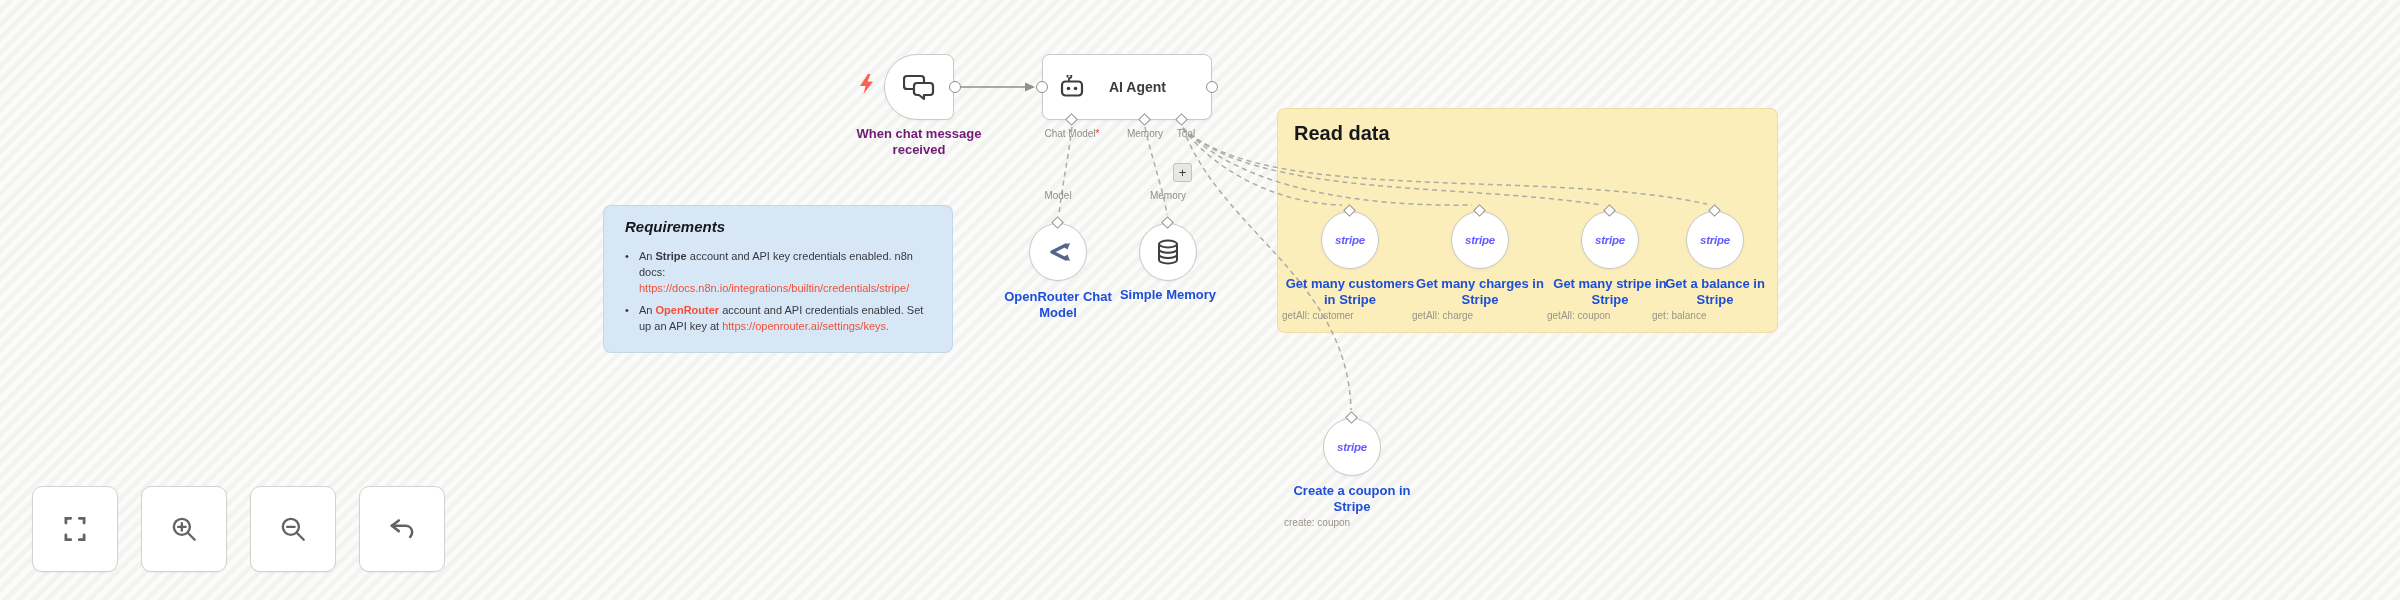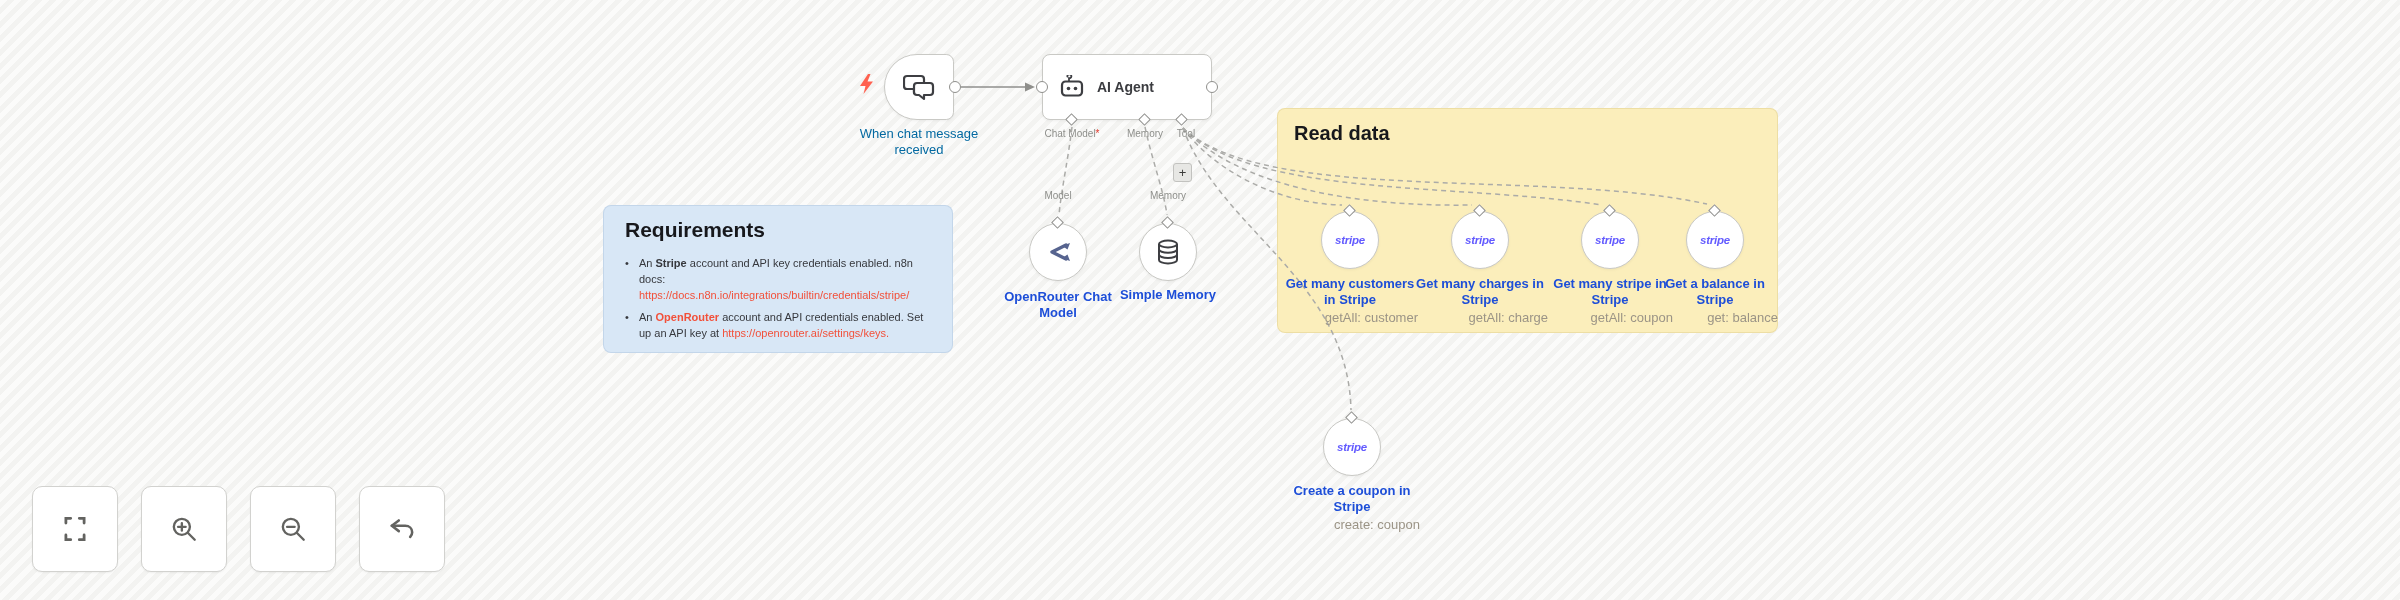--- a/index.html
+++ b/index.html
@@ -8,53 +8,53 @@
     font-family:"Liberation Sans", sans-serif;
     background:repeating-linear-gradient(135deg,#fbfbfa 0px,#fbfbfa 5px,#f3f3f1 5px,#f3f3f1 10px);
   }
   #canvas{position:absolute;inset:0;}
   
   .sticky{position:absolute;border-radius:8px;z-index:1;box-sizing:border-box;}
   .sticky.yellow{background:#fbeebb;border:1px solid rgba(180,150,60,.18);}
   .sticky.blue{background:#d8e7f6;border:1px solid rgba(80,120,170,.15);}
   .sticky-title{font-weight:700;color:#17181c;}
   .sticky.yellow .sticky-title{font-size:20px;padding:13px 12px 0 16px;}
-  #req-title{font-size:21px;padding:12px 0 0 21px;}
+  #req-title{font-size:15px;padding:12px 0 0 21px;font-style:italic;}
   .req-body{padding:14px 20px 0 21px;font-size:11px;line-height:1.45;color:#36383d;}
   .bullet{display:flex;margin-bottom:6px;}
   .dot{width:14px;flex:0 0 14px;}
   .btext{overflow-wrap:anywhere;}
   .b{font-weight:700;}
   .lk{color:#f2503a;text-decoration:none;}
   .lk.b{font-weight:700;}
   
   #edges{position:absolute;inset:0;z-index:2;}
   
   .node{position:absolute;background:#fff;border:1.6px solid #c9c9c5;box-sizing:border-box;z-index:3;
         box-shadow:0 1px 3px rgba(0,0,0,.05);}
   #trigger-node{left:884px;top:54px;width:70px;height:66px;border-radius:34px 8px 8px 34px;
         display:grid;place-items:center;}
   #agent-node{left:1042px;top:54px;width:170px;height:66px;border-radius:8px;
-        display:flex;align-items:center;gap:10px;padding-left:16px;}
+        display:flex;align-items:center;gap:22px;padding-left:16px;}
   .node-title{font-size:14px;font-weight:600;color:#3b3c40;}
-  .node-label{position:absolute;text-align:center;font-size:13px;font-weight:400;color:#0369a1;
+  .node-label{position:absolute;text-align:center;font-size:13px;font-weight:700;color:#701a75;
         line-height:1.25;z-index:3;}
   .port-circle{position:absolute;width:12px;height:12px;border-radius:50%;background:#fff;
         border:1.6px solid #8f8f8c;box-sizing:border-box;z-index:4;}
   .diamond{position:absolute;width:9px;height:9px;background:#fff;border:1.4px solid #8f8f8c;
         transform:rotate(45deg);box-sizing:border-box;z-index:4;}
   .port-label{position:absolute;font-size:10px;color:#8e8f8b;text-align:center;z-index:3;}
   .req-mark{color:#e33a2e;}
   .circle-node{position:absolute;width:58px;height:58px;border-radius:50%;background:#fff;
         border:1.6px solid #c9c9c5;box-sizing:border-box;display:grid;place-items:center;z-index:3;
         box-shadow:0 1px 3px rgba(0,0,0,.05);}
   .stripe-word{font-size:11.5px;font-weight:700;font-style:italic;color:#635bff;letter-spacing:-.2px;}
   .tool-name{position:absolute;text-align:center;font-size:13px;font-weight:600;color:#1d4ed8;
         line-height:1.22;z-index:3;}
-  .tool-sub{position:absolute;text-align:right;font-size:13px;color:#9b9486;z-index:3;}
+  .tool-sub{position:absolute;text-align:left;font-size:10px;color:#9b9486;z-index:3;}
   #plus-btn{position:absolute;left:1173px;top:163px;width:17px;height:17px;background:#e7e7e4;
         border:1px solid #c2c2bf;border-radius:3px;display:grid;place-items:center;
         font-size:13px;color:#3c3c3a;z-index:4;line-height:1;}
   #bolt{position:absolute;left:858px;top:73px;z-index:3;}
   
   #controls{position:absolute;left:32px;top:486px;display:flex;gap:23px;z-index:5;}
   .ctrl-btn{width:84px;height:84px;background:#fff;border:1.6px solid #d2d2cf;border-radius:10px;
         display:grid;place-items:center;box-shadow:0 1px 2px rgba(0,0,0,.05);cursor:pointer;}
   .ctrl-btn svg{stroke:#636360;}
 </style>

